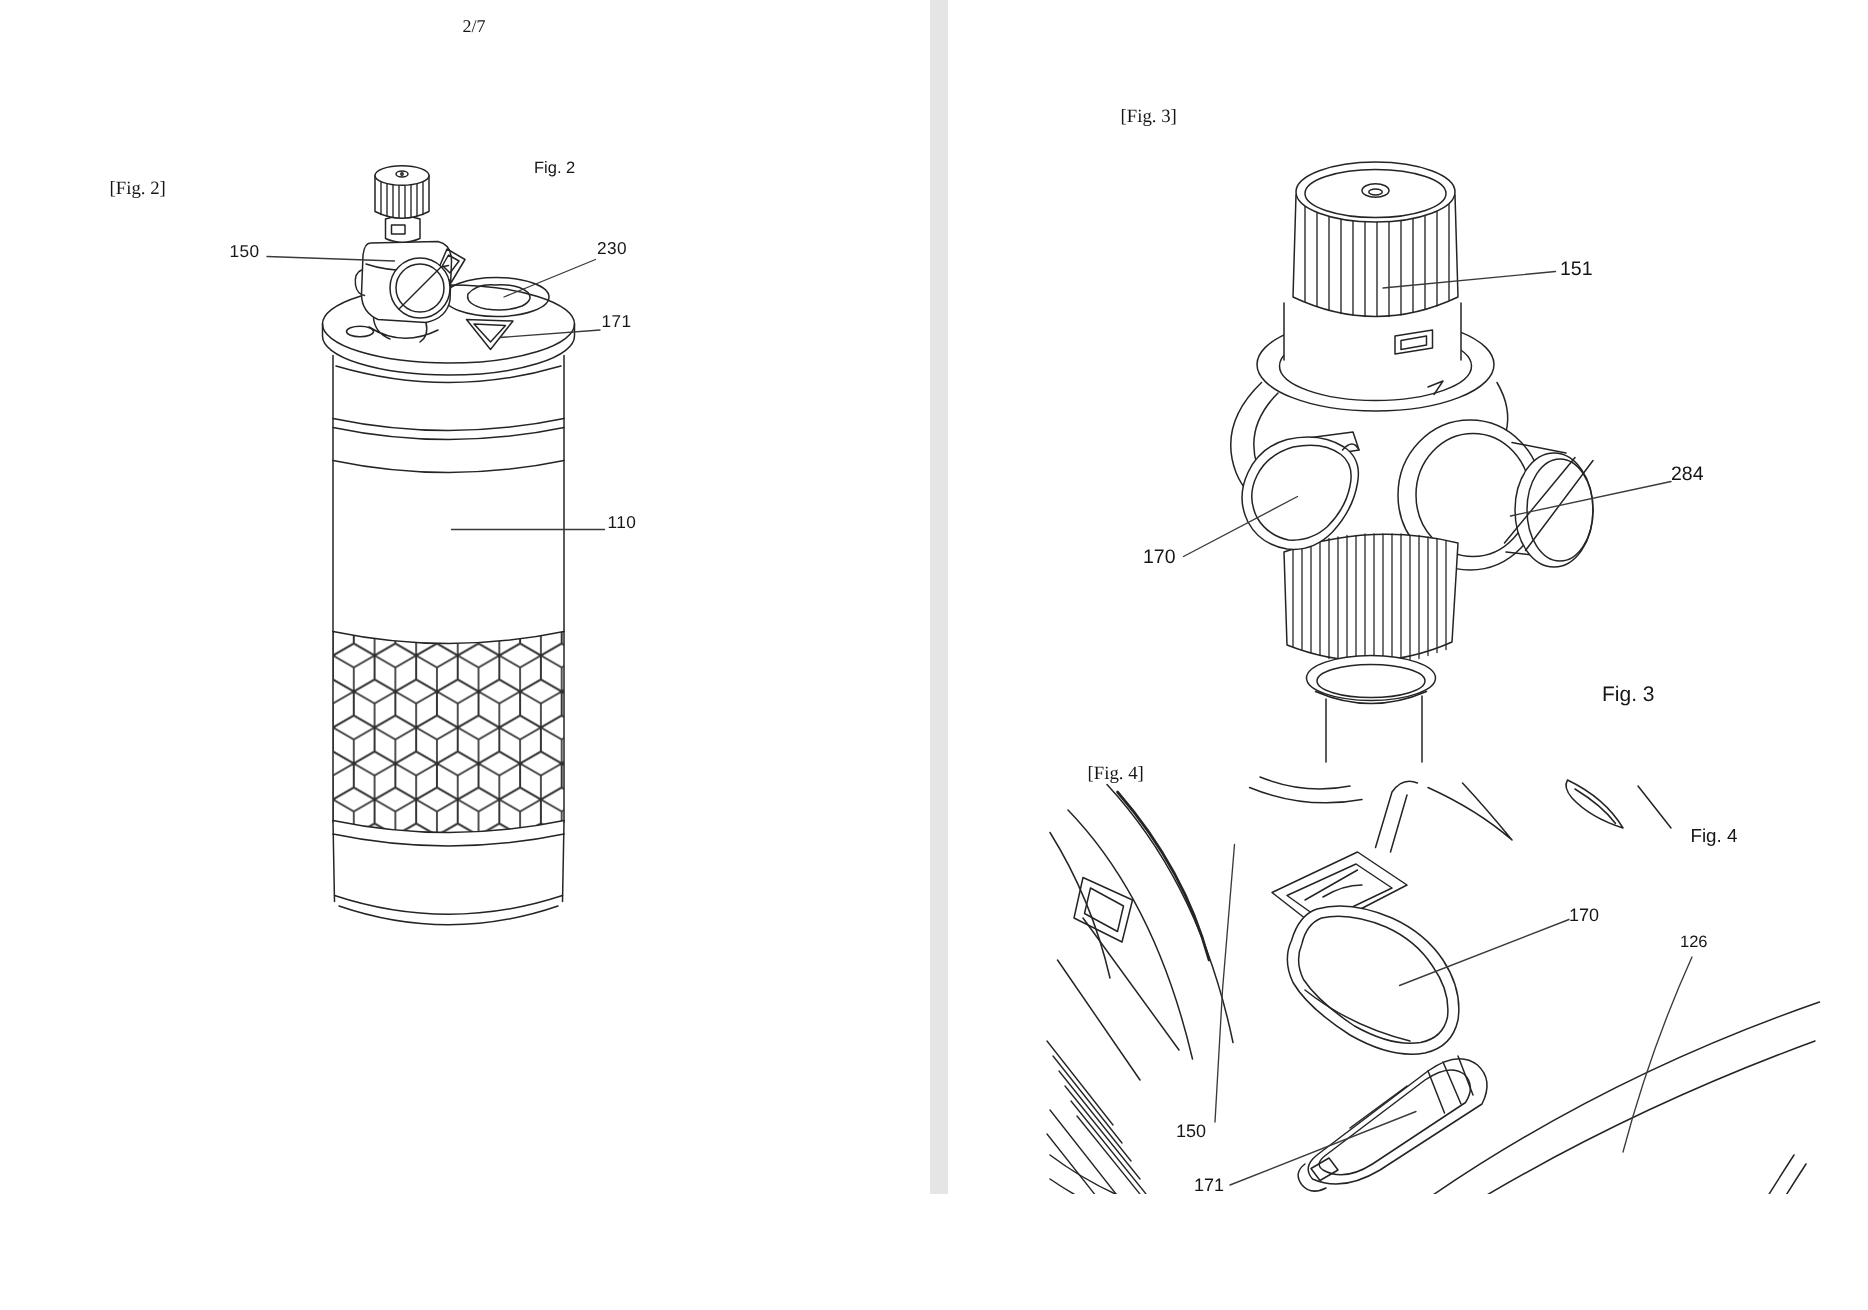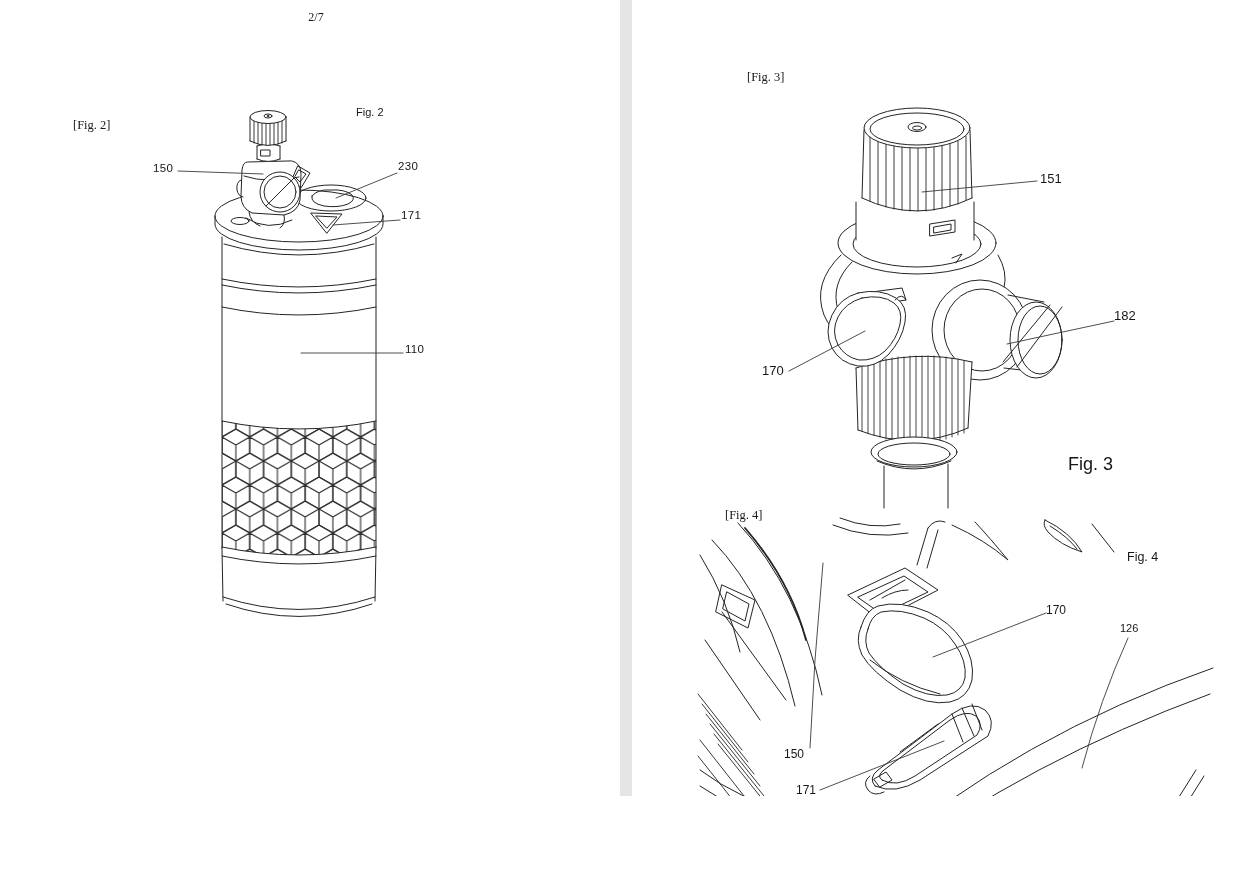--- a/index.html
+++ b/index.html
@@ -10,21 +10,21 @@
   .page-right{left:632px;width:613px;}
   .divider{position:absolute;top:0;left:620px;width:12px;height:873px;background:#e5e5e5;}
   .lineart{position:absolute;left:0;top:0;}
   .txt{position:absolute;line-height:1;white-space:nowrap;}
   .page-num{font-family:"Liberation Serif",serif;font-size:12px;text-align:center;}
   .pn-left{left:0;width:632px;top:11px;}
   .pn-right{left:632px;width:613px;top:11px;}
   .fig-tag{font-family:"Liberation Serif",serif;font-size:12.5px;}
   .cap{font-weight:400;}
   .cap2{left:356px;top:107px;font-size:11px;}
-  .cap3{left:1068px;top:455px;font-size:18px;}
+  .cap3{left:1068px;top:455px;font-size:14px;}
   .cap4{left:1127px;top:551px;font-size:12.5px;}
   .ref{font-size:11.5px;letter-spacing:.3px;}
   .ref-lg{font-size:13px;}
   .ref-md{font-size:12px;}
   .ref-sm{font-size:11px;}
 </style>
 </head>
 <body>
 
 <div class="canvas">
@@ -199,21 +199,21 @@
 
   <div class="txt fig-tag" style="left:73px;top:71px;margin-top:48px;">[Fig. 2]</div>
   <div class="txt cap cap2">Fig. 2</div>
   <div class="txt ref" style="left:153px;top:163px;">150</div>
   <div class="txt ref" style="left:398px;top:161px;">230</div>
   <div class="txt ref" style="left:401px;top:210px;">171</div>
   <div class="txt ref" style="left:405px;top:344px;">110</div>
 
   <div class="txt fig-tag" style="left:705px;top:71px;margin-left:42px;">[Fig. 3]</div>
   <div class="txt ref-lg" style="left:1040px;top:172px;text-align:right;">151</div>
-  <div class="txt ref-lg" style="left:1114px;top:309px;">182</div>
+  <div class="txt ref-lg" style="left:1114px;top:309px;">284</div>
   <div class="txt ref-lg" style="left:762px;top:364px;">170</div>
   <div class="txt cap cap3">Fig. 3</div>
 
   <div class="txt fig-tag" style="left:705px;top:509px;padding-left:20px;">[Fig. 4]</div>
   <div class="txt cap cap4">Fig. 4</div>
   <div class="txt ref-md" style="left:1046px;top:604px;">170</div>
   <div class="txt ref-sm" style="left:1120px;top:623px;">126</div>
   <div class="txt ref-md" style="left:784px;top:748px;">150</div>
   <div class="txt ref-md" style="left:796px;top:784px;">171</div>
 </div>

